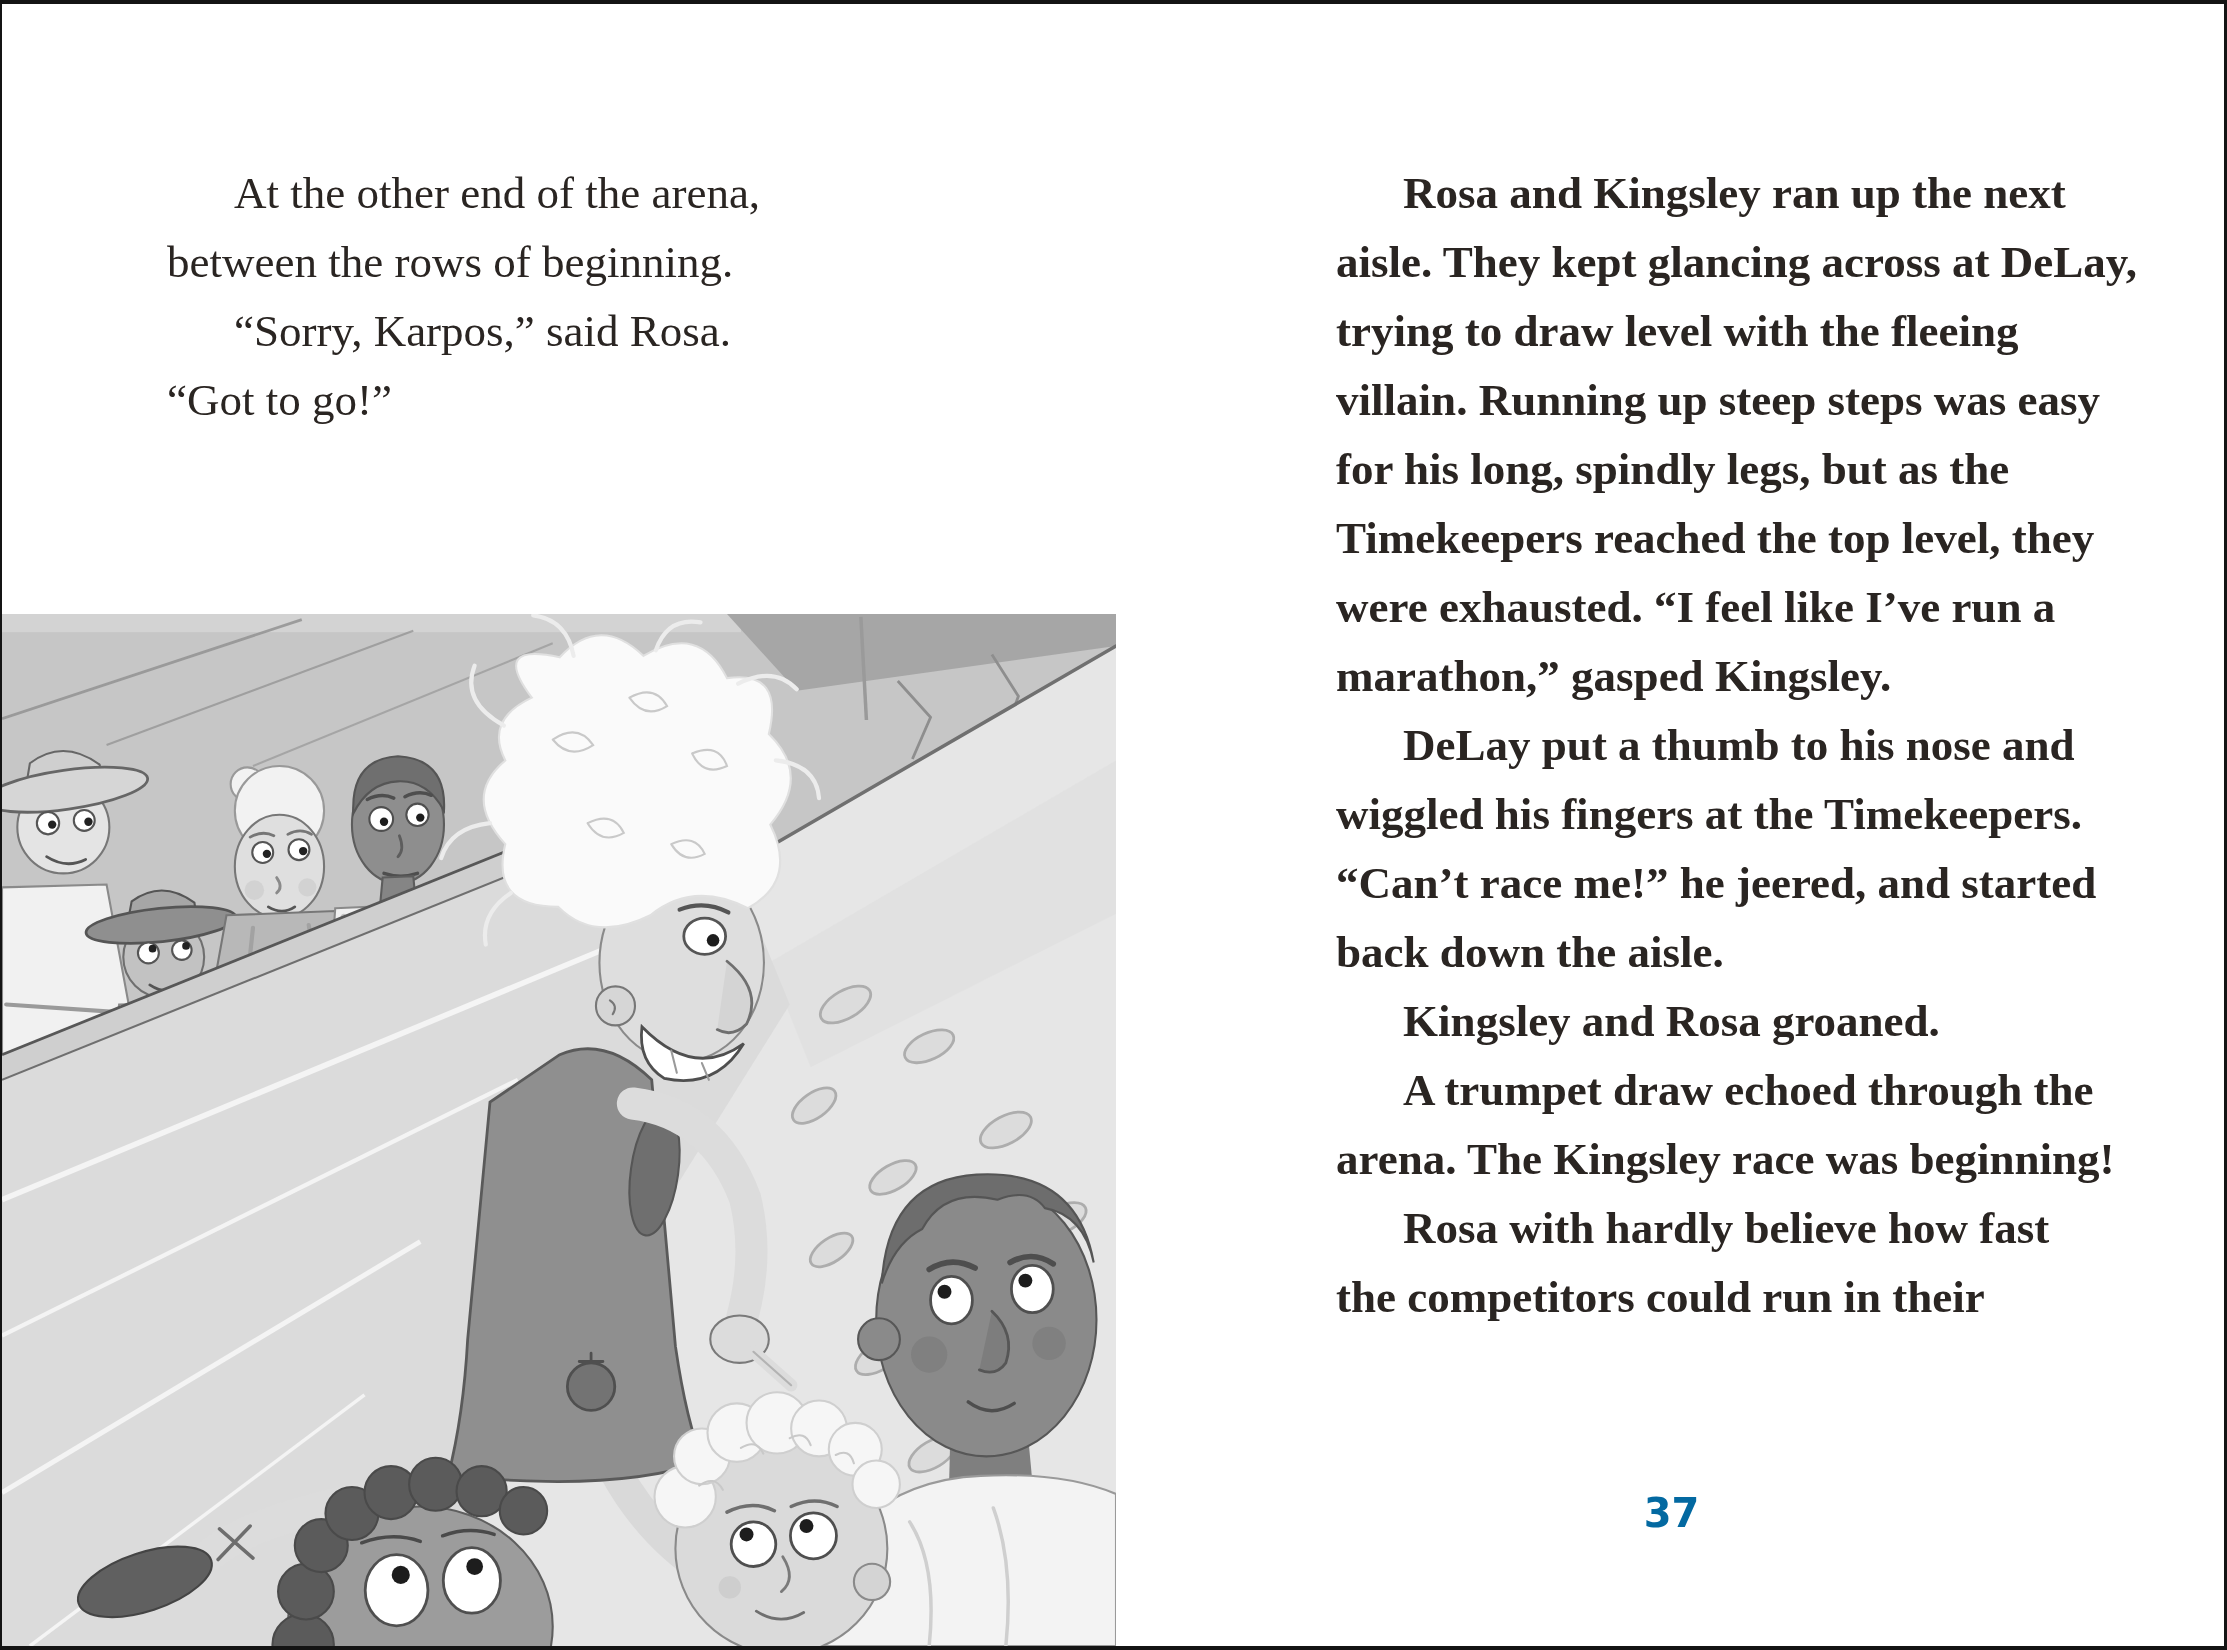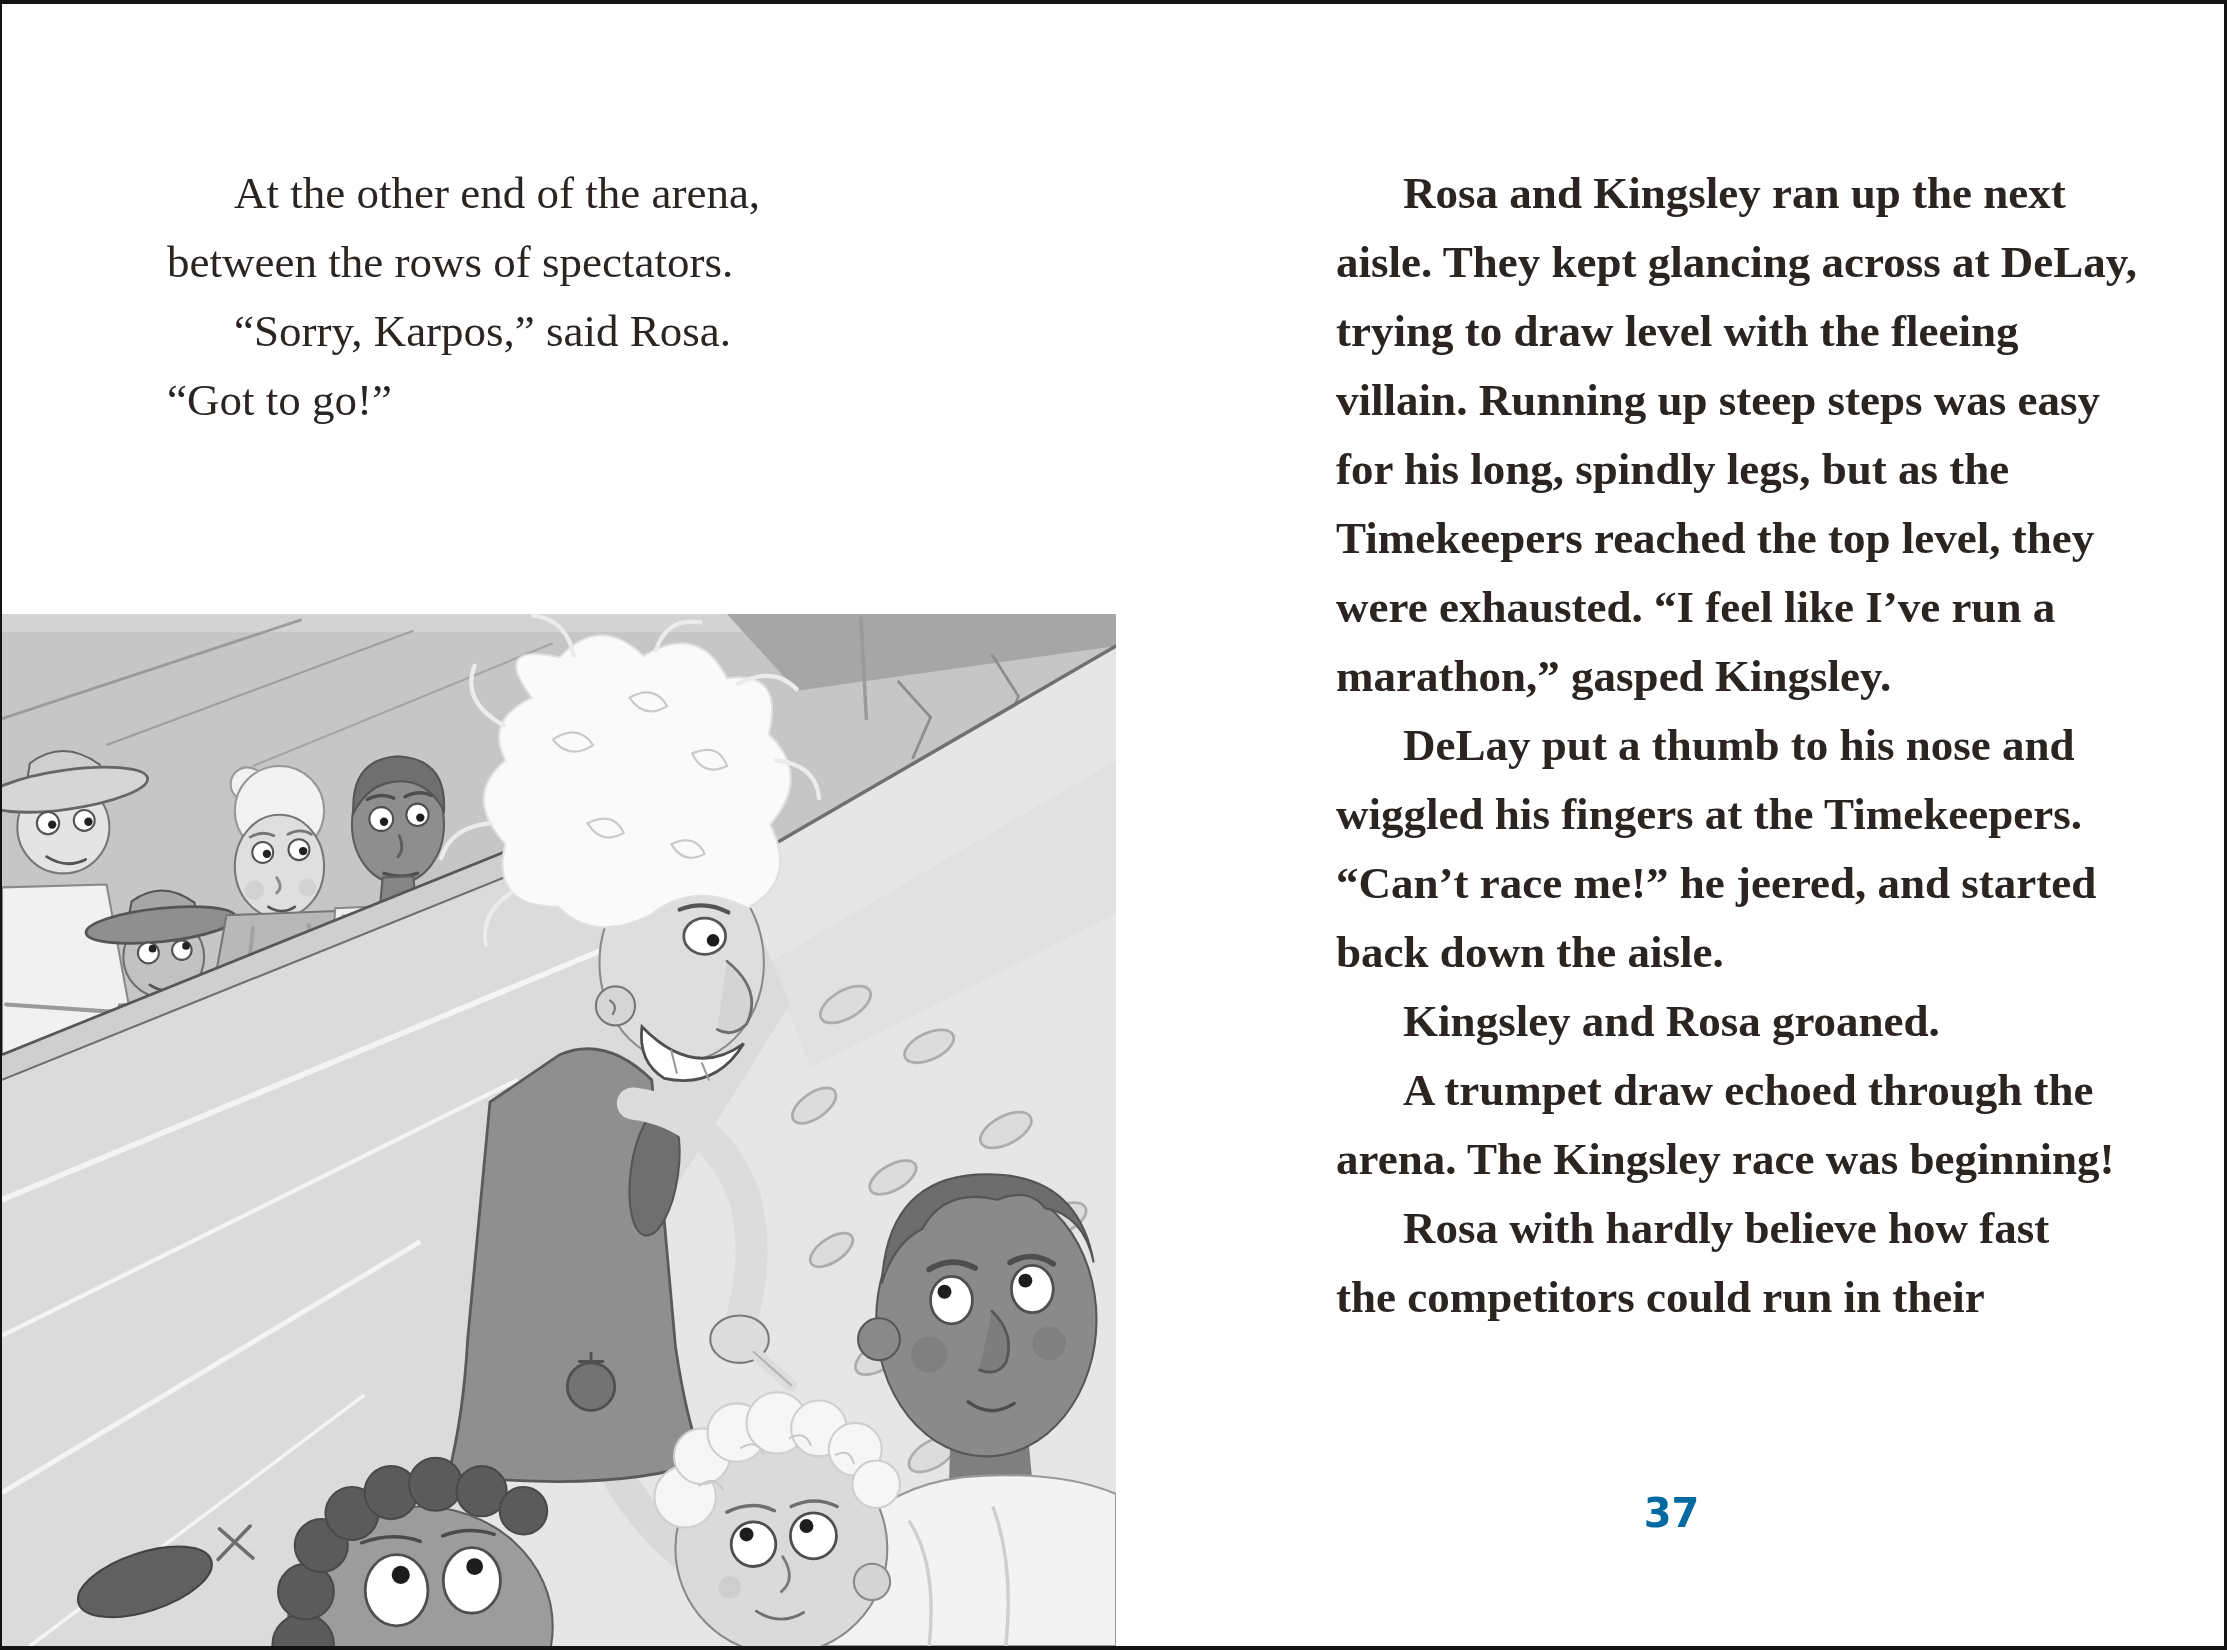--- a/index.html
+++ b/index.html
@@ -17,21 +17,21 @@
   .illustration svg{display:block;width:100%;height:100%;}
 </style>
 </head>
 <body>
 
 <div class="stage">
   <div class="page">
 
     <div class="col col-left">
       <div class="line indent">At the other end of the arena,</div>
-      <div class="line">between the rows of spectators.</div>
+      <div class="line">between the rows of beginning.</div>
       <div class="line indent">“Sorry, Karpos,” said Rosa.</div>
       <div class="line">“Got to go!”</div>
     </div>
 
     <div class="col col-right">
       <div class="line indent">Rosa and Kingsley ran up the next</div>
       <div class="line">aisle. They kept glancing across at DeLay,</div>
       <div class="line">trying to draw level with the fleeing</div>
       <div class="line">villain. Running up steep steps was easy</div>
       <div class="line">for his long, spindly legs, but as the</div>

